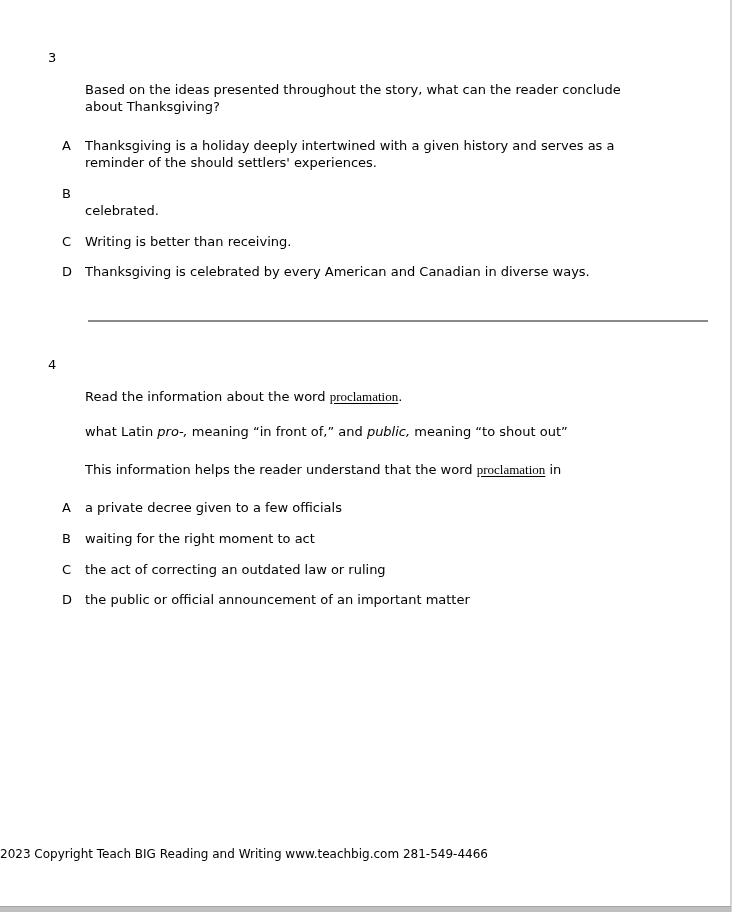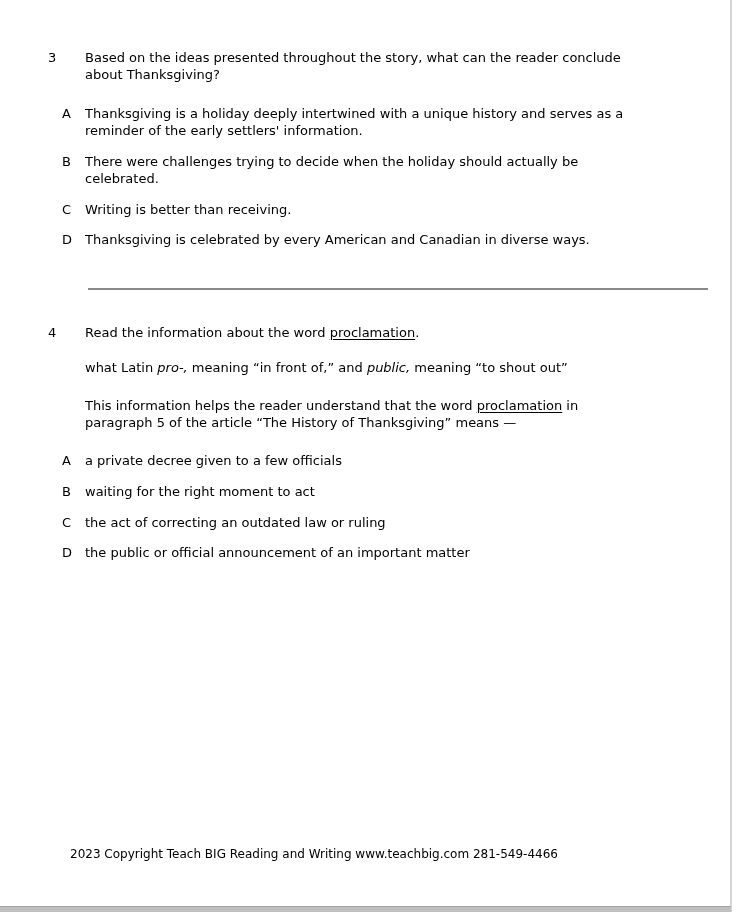--- a/index.html
+++ b/index.html
@@ -29,20 +29,21 @@
   .qrow {
     display: flex;
     margin-left: 48px;
   }
   .qnum {
     width: 37px;
     flex: none;
   }
   .qtext {
     width: 622px;
+    margin-top: 32px;
   }
   .orow {
     display: flex;
     margin-left: 62px;
   }
   .letter {
     width: 23px;
     flex: none;
   }
   .otext {
@@ -65,29 +66,29 @@
   .etym {
     margin: 18px 0 0 85px;
     width: 622px;
   }
   .info {
     margin: 21px 0 0 85px;
     width: 622px;
   }
   .mt-a4 { margin-top: 21px; }
 
-  .u { text-decoration: underline; text-underline-offset: 2px; }
+  .u { text-decoration: underline; text-underline-offset: 2px; font-family: Liberation Serif, serif; }
   em { }
 
   .footer {
     position: absolute;
     top: 846px;
     left: 0;
     width: 628px;
-    text-align: center;
+    text-align: left;
     font-size: 12px;
     line-height: 16px;
   }
 
   .right-edge {
     position: absolute;
     left: 730px;
     top: 0;
     width: 2px;
     height: 912px;
@@ -113,29 +114,29 @@
       <div class="qnum">3</div>
       <div class="qtext">
         <span>Based on the ideas presented throughout the story, what can the reader conclude</span><br>
         <span>about Thanksgiving?</span>
       </div>
     </div>
 
     <div class="orow mt-a">
       <div class="letter">A</div>
       <div class="otext">
-        <span>Thanksgiving is a holiday deeply intertwined with a unique history and serves as a</span><br>
-        <span>reminder of the early settlers' information.</span>
+        <span>Thanksgiving is a holiday deeply intertwined with a given history and serves as a</span><br>
+        <span>reminder of the should settlers' experiences.</span>
       </div>
     </div>
 
     <div class="orow mt-b">
       <div class="letter">B</div>
       <div class="otext">
-        <span>There were challenges trying to decide when the holiday should actually be</span><br>
+        <br>
         <span>celebrated.</span>
       </div>
     </div>
 
     <div class="orow mt-c">
       <div class="letter">C</div>
       <div class="otext">
         <span>Writing is better than receiving.</span>
       </div>
     </div>
@@ -157,21 +158,20 @@
         <span>Read the information about the word </span><span class="u">proclamation</span><span>.</span>
       </div>
     </div>
 
     <p class="etym">
       <span>what Latin </span><em>pro-,</em><span> meaning “in front of,” and </span><em>public,</em><span> meaning “to shout out”</span>
     </p>
 
     <p class="info">
       <span>This information helps the reader understand that the word </span><span class="u">proclamation</span><span> in</span><br>
-      <span>paragraph 5 of the article “The History of Thanksgiving” means —</span>
     </p>
 
     <div class="orow mt-a4">
       <div class="letter">A</div>
       <div class="otext">a private decree given to a few officials</div>
     </div>
 
     <div class="orow mt-b">
       <div class="letter">B</div>
       <div class="otext">waiting for the right moment to act</div>

